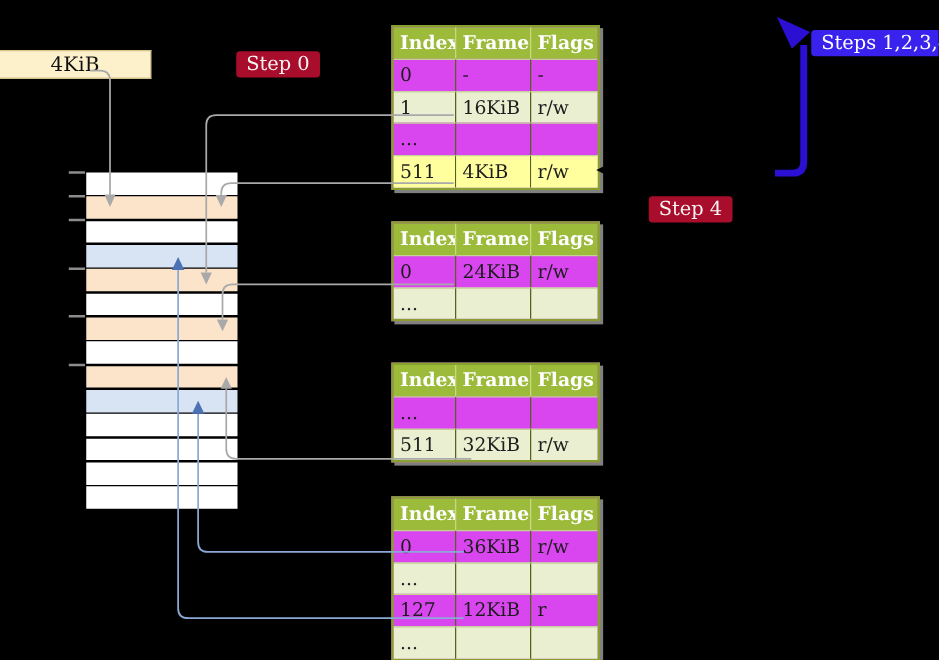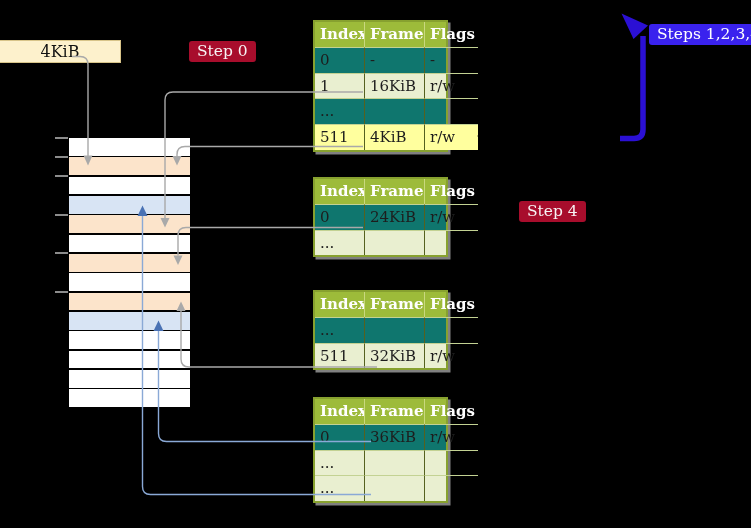--- a/index.html
+++ b/index.html
@@ -22,21 +22,21 @@
   .badge.blue{background:var(--badge-blue);color:#fff;}
   
   .memcol{position:absolute;left:69px;top:137px;width:121px;height:276px;}
   .memrow{position:absolute;left:0;width:121px;height:17.6px;}
   .memrow.white{background:#ffffff;}
   .memrow.orange{background:var(--frame-orange);}
   .memrow.blue{background:var(--frame-blue);}
   .tick{position:absolute;left:55px;width:13px;height:2px;background:#8c8c8c;}
   
   .ptable{
-    position:absolute;left:313px;width:135px;background:#0f766e;
+    position:absolute;left:313px;width:167px;background:#d946ef;
     border:2px solid #87a12f;box-sizing:border-box;
     box-shadow:2.5px 2.5px 0 rgba(150,150,150,.85);
     font-size:15px;color:#1d1d1d;
   }
   .trow{display:grid;grid-template-columns:50px 60px 53px;}
   .trow.head{height:25px;background:var(--header-green);color:#fff;font-weight:bold;font-size:15px;}
   .trow.head .cell{border-right:1.5px solid #c9d87f;line-height:25px;}
   .trow.data{height:25.7px;}
   .trow.data .cell{border-right:1.5px solid #55611f;border-top:1px solid #c3d293;line-height:24.7px;}
   .trow .cell:last-child{border-right:none;}
@@ -81,21 +81,21 @@
       <div class="tick" style="top: 175.16px;"></div>
       <div class="tick" style="top: 213.82px;"></div>
       <div class="tick" style="top: 252.48px;"></div>
       <div class="tick" style="top: 291.14px;"></div>
     </div>
 
   <div class="pagesize-box">4KiB</div>
 
   <div class="badge red" style="left:189px;top:41px;">Step 0</div>
   <div class="badge blue" style="left:649px;top:24px;">Steps 1,2,3,4</div>
-  <div class="badge red" style="left:519px;top:157px;margin-top:44px;">Step 4</div>
+  <div class="badge red" style="left:519px;top:157px;">Step 4</div>
 
   <div class="ptable" id="pt0" style="top:20px;">
       <div class="trow head">
         <div class="cell">Index</div>
         <div class="cell">Frame</div>
         <div class="cell">Flags</div>
       </div>
       <div class="trow data">
         <div class="cell">0</div>
         <div class="cell">-</div>
@@ -159,20 +159,25 @@
       </div>
       <div class="trow data">
         <div class="cell">0</div>
         <div class="cell">36KiB</div>
         <div class="cell">r/w</div>
       </div>
       <div class="trow data alt">
         <div class="cell">...</div>
         <div class="cell"></div>
         <div class="cell"></div>
+      </div>
+      <div class="trow data">
+        <div class="cell">127</div>
+        <div class="cell">12KiB</div>
+        <div class="cell">r</div>
       </div>
       <div class="trow data alt">
         <div class="cell">...</div>
         <div class="cell"></div>
         <div class="cell"></div>
       </div>
     </div>
 
   <svg class="overlay" width="751" height="528" viewBox="0 0 751 528">
 

